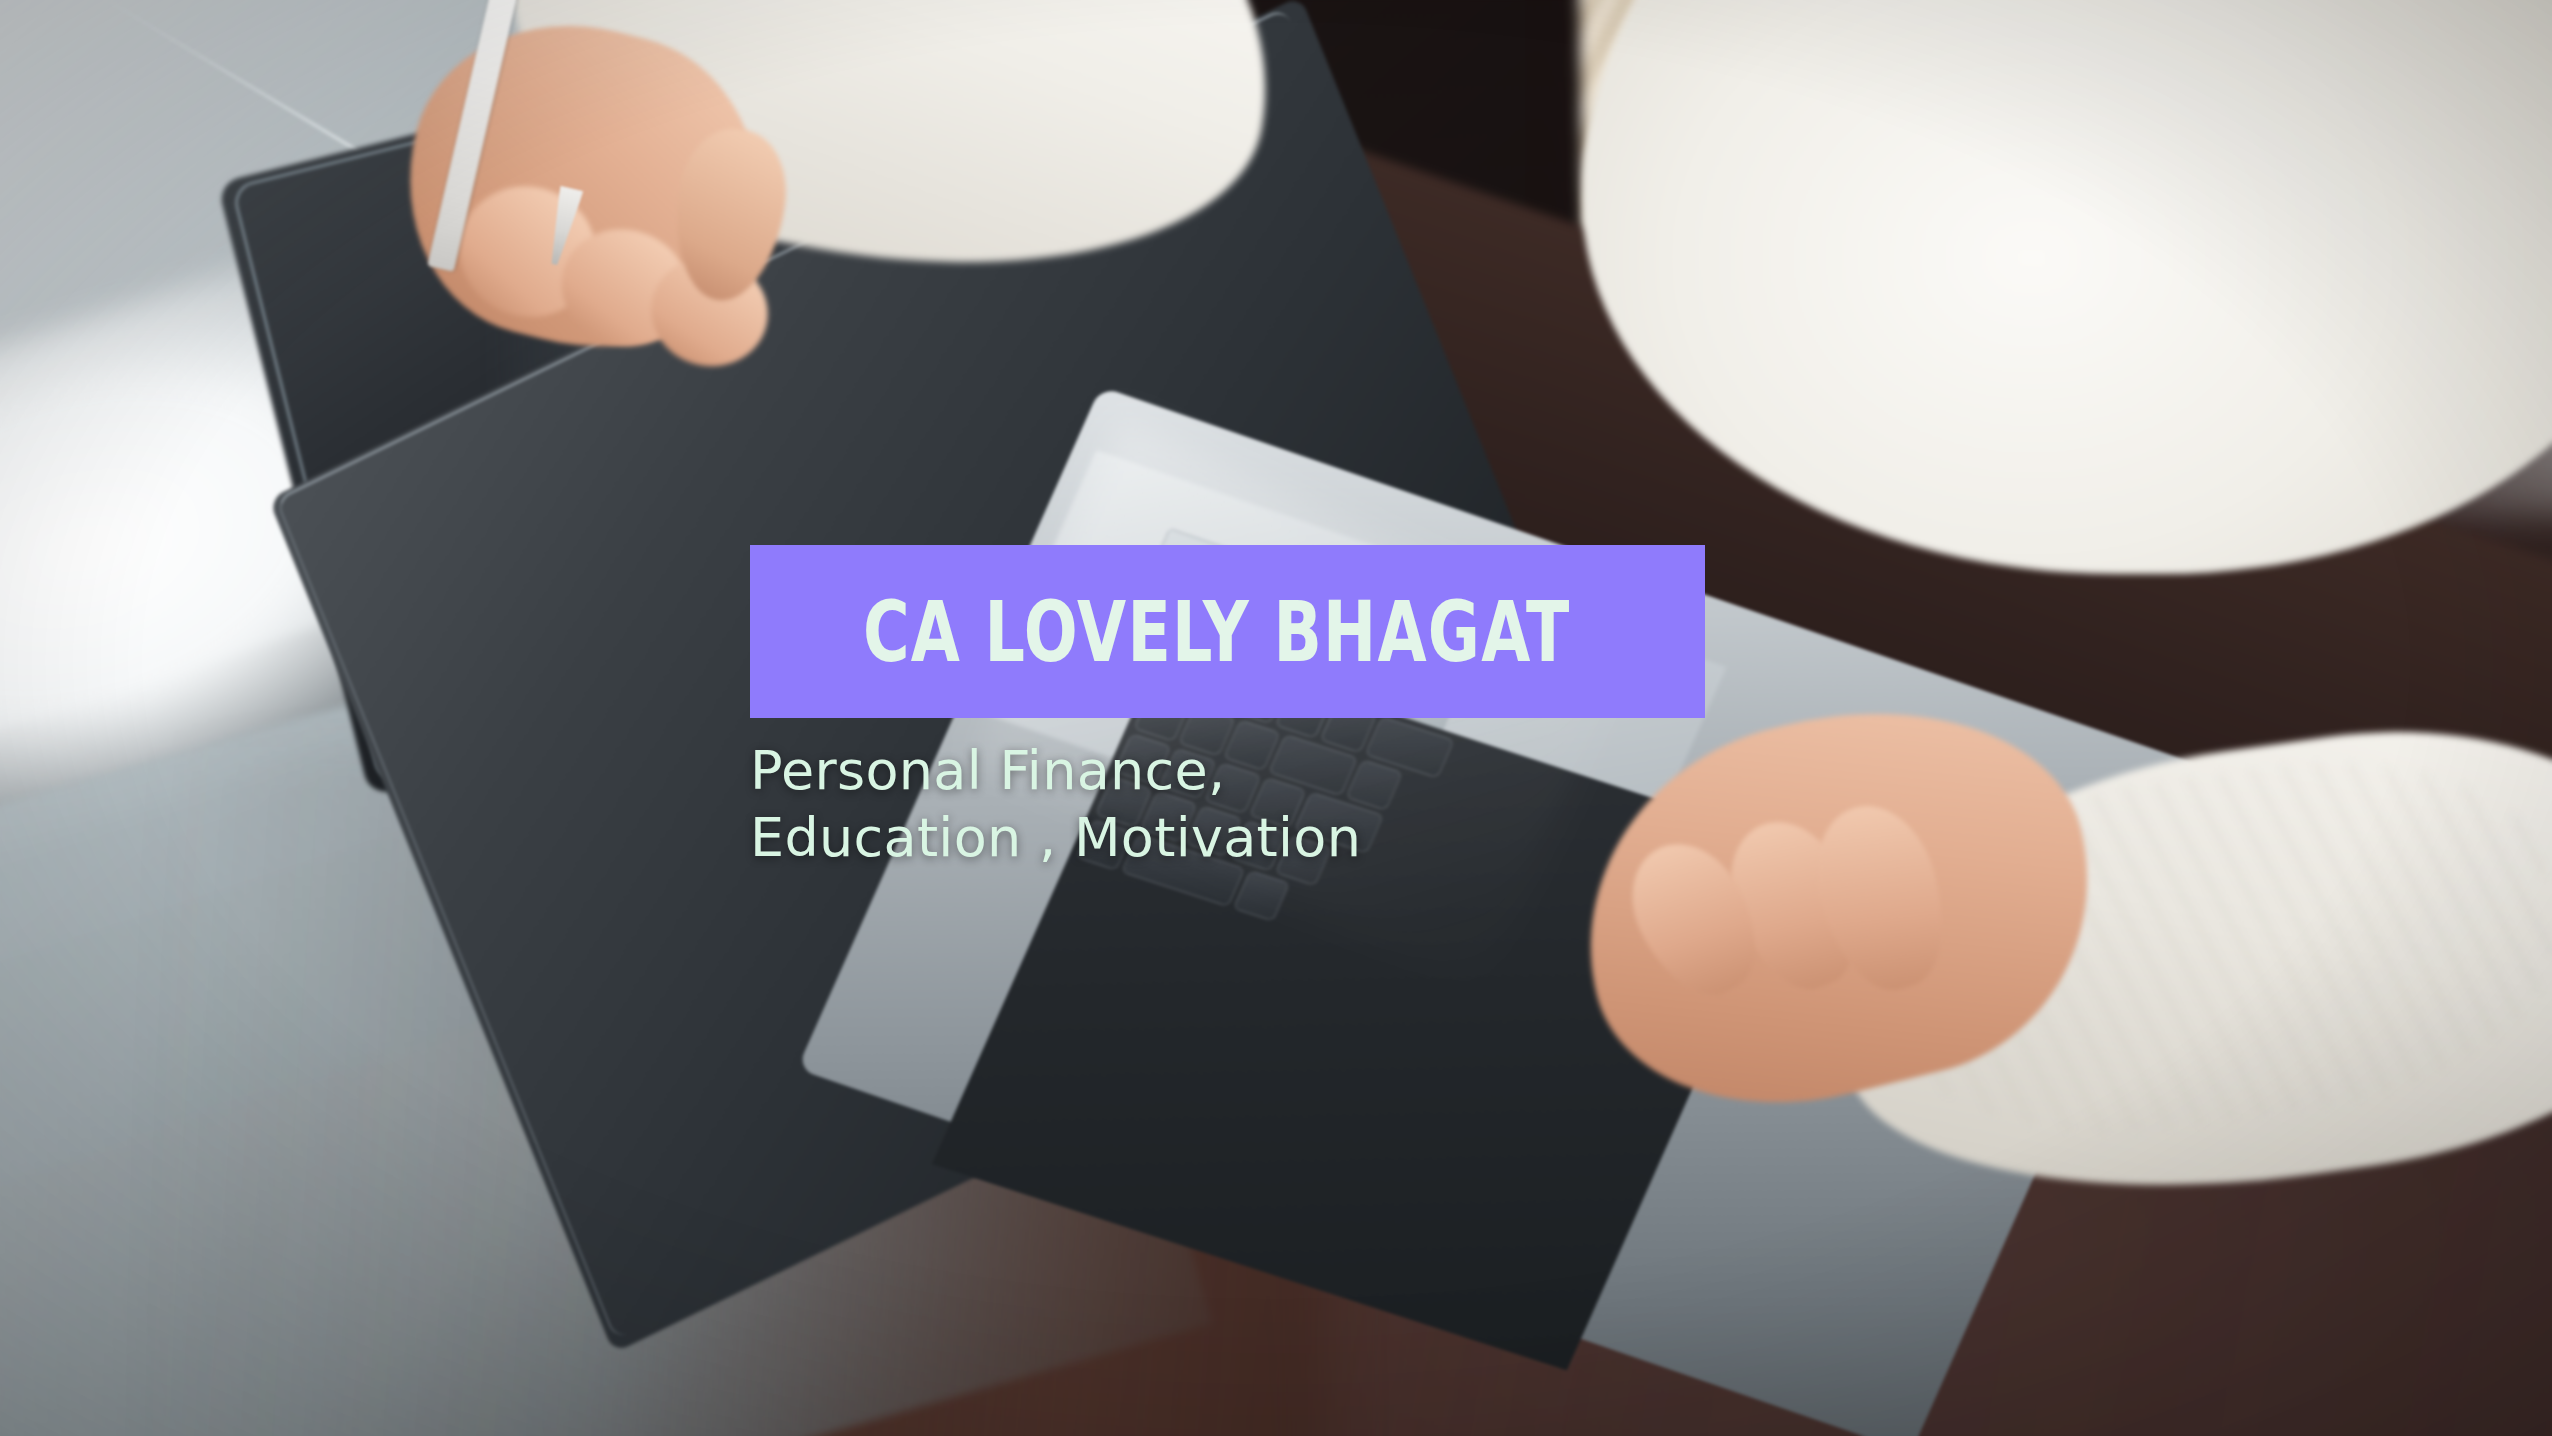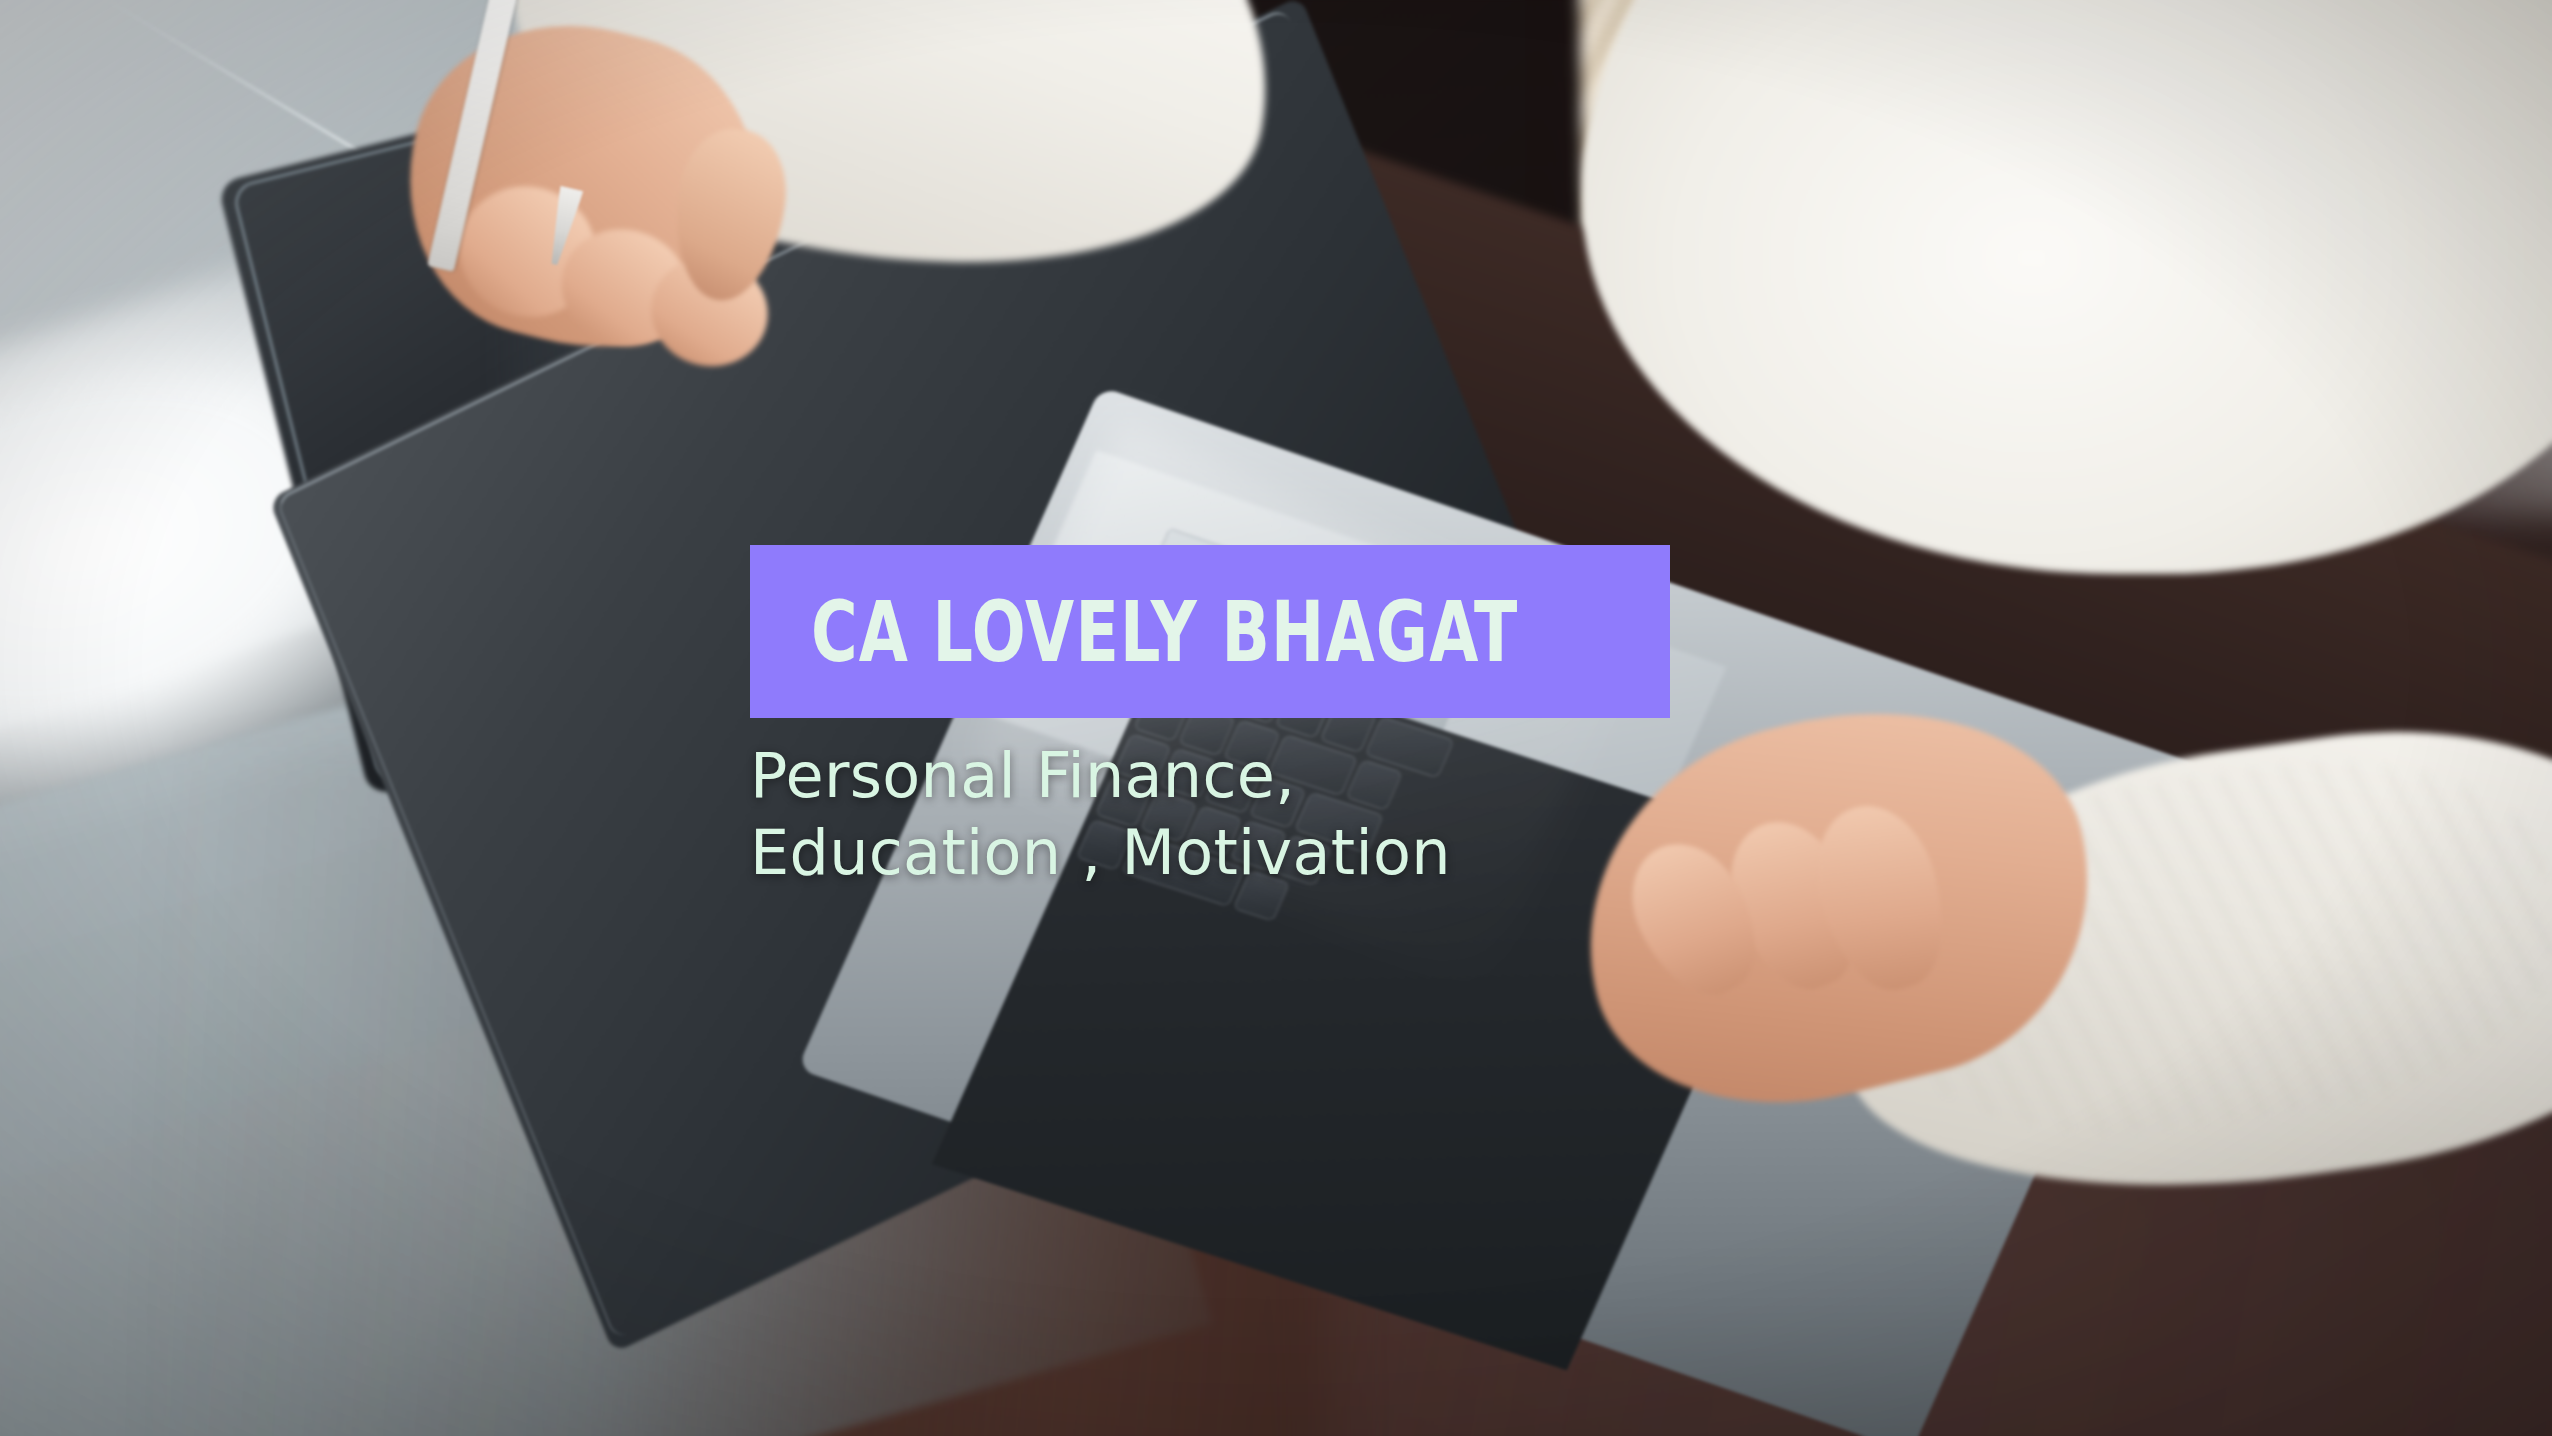--- a/index.html
+++ b/index.html
@@ -448,21 +448,21 @@
     display: flex;
     align-items: stretch;
     height: 173px;
   }
 
   .title-bar {
     background: #8f7bfc;
     flex: 0 0 920px;
     display: flex;
     align-items: center;
-    padding-left: 61px;
+    padding-left: 113px;
   }
 
   .brand-title {
     color: #e3f5e9;
     font-family: "Liberation Sans Narrow", "DejaVu Sans Condensed", "Liberation Sans", sans-serif;
     font-weight: 700;
     font-size: 84px;
     line-height: 1;
     letter-spacing: 1.5px;
     transform: scaleX(0.84);
@@ -479,21 +479,21 @@
     justify-content: center;
     padding: 17px;
   }
   .logo-tile svg { display: block; width: 100%; height: 100%; }
 
   .subtitle {
     margin-top: 20px;
     color: #d9f5e3;
     font-family: "DejaVu Sans", "Liberation Sans", sans-serif;
     font-weight: 400;
-    font-size: 62px;
+    font-size: 54px;
     line-height: 1.24;
     letter-spacing: 0.3px;
     text-shadow: 0 2px 10px rgba(0,0,0,0.45);
     white-space: pre-line;
   }
 </style>
 </head>
 <body>
 
 <div class="canvas">

